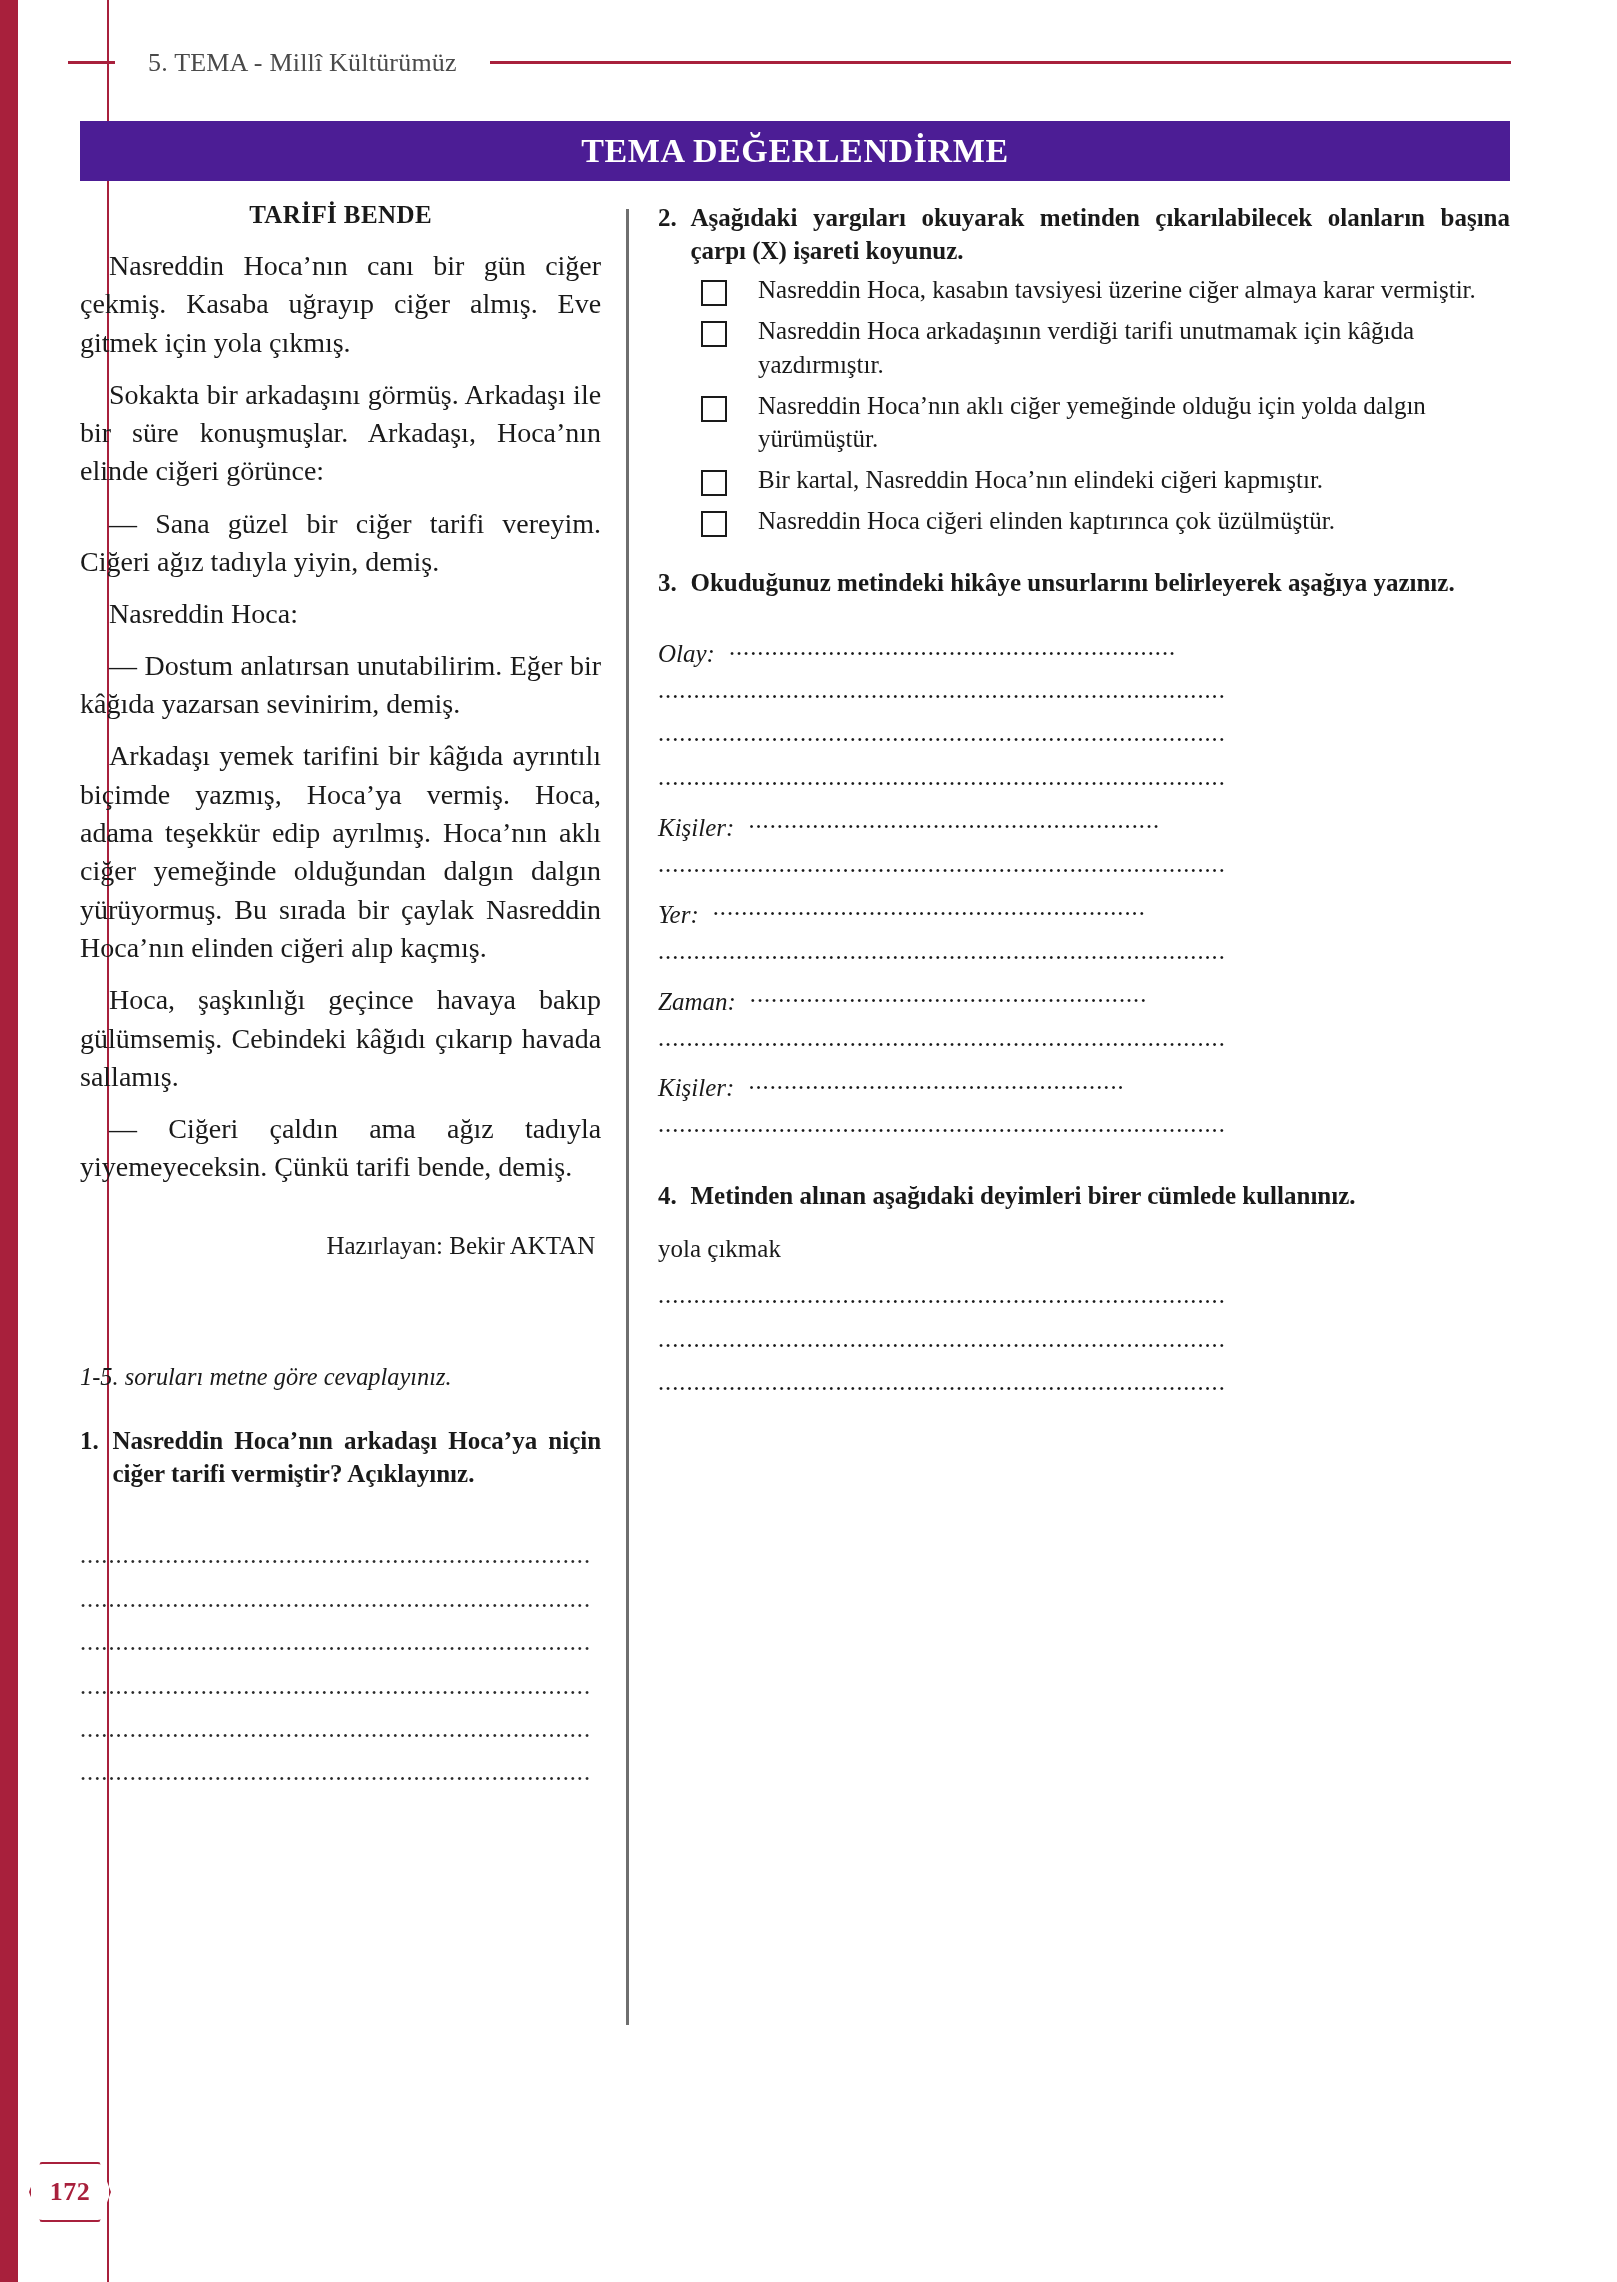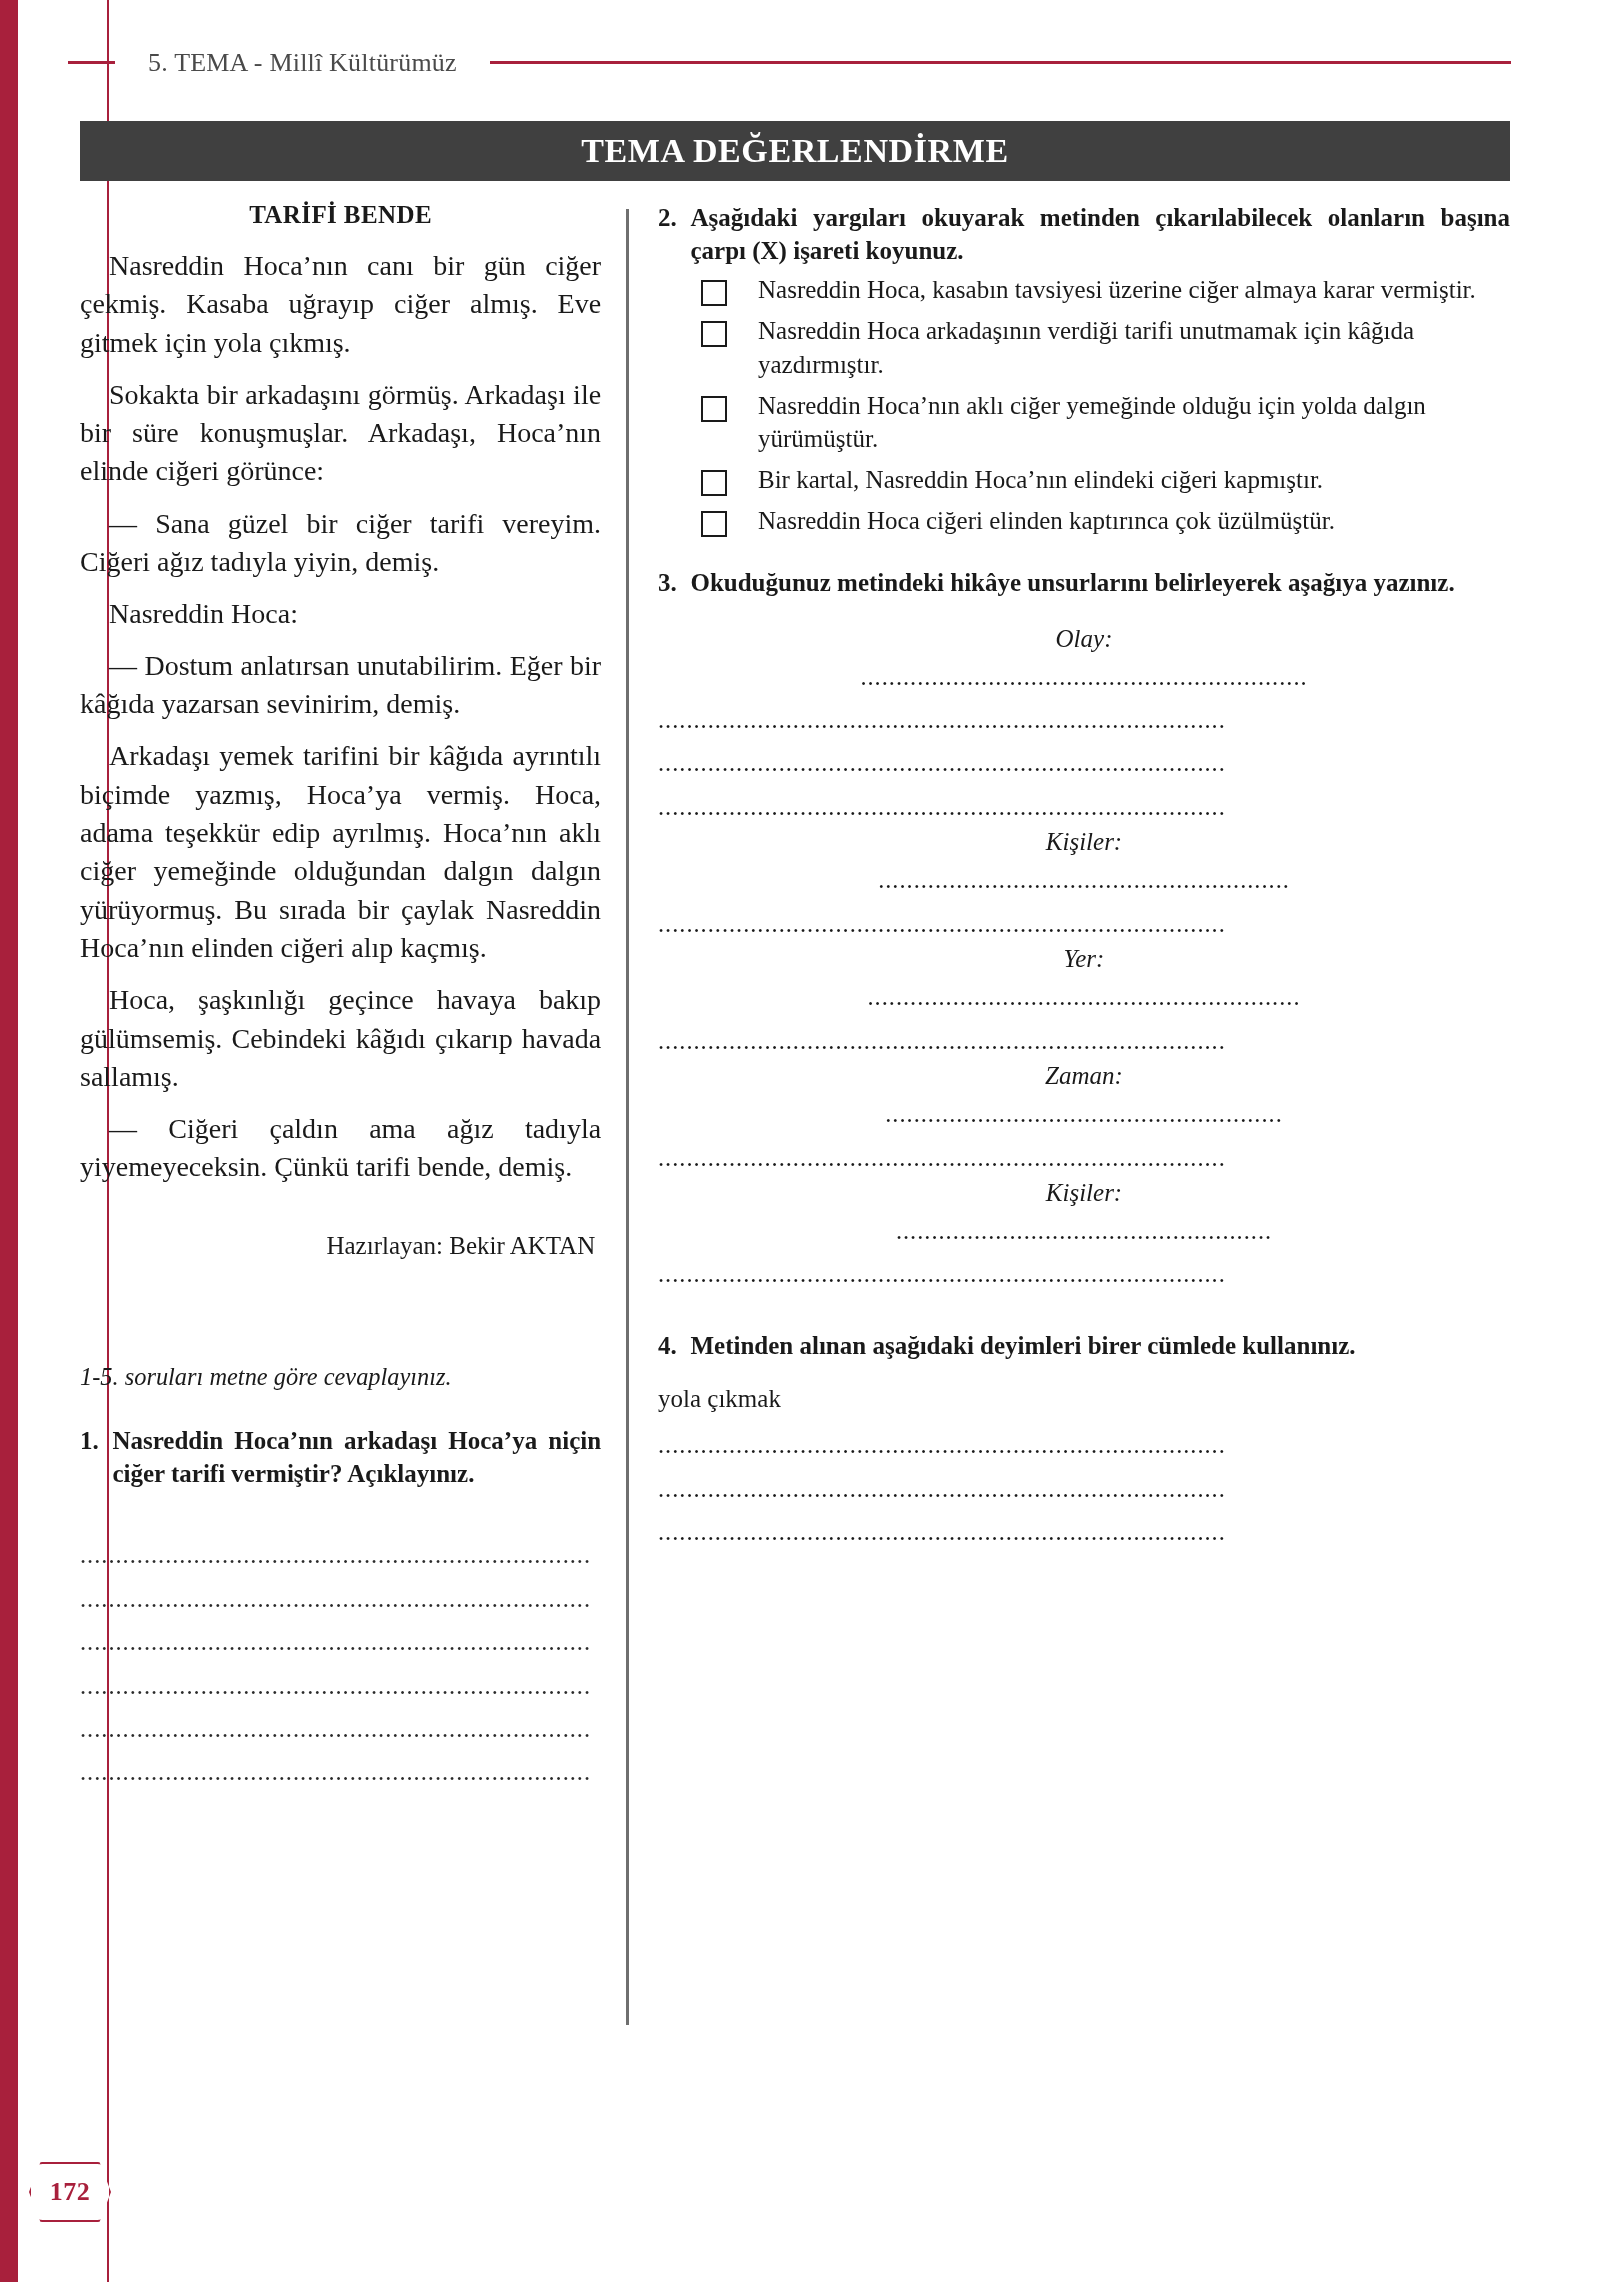--- a/index.html
+++ b/index.html
@@ -62,21 +62,21 @@
     margin-right: 39px;
   }
 
   
   .banner {
     position: absolute;
     left: 80px;
     top: 121px;
     width: 1430px;
     height: 60px;
-    background: #404040;
+    background: #4c1d95;
     display: flex;
     align-items: center;
     justify-content: center;
   }
   .banner-text {
     color: #fff;
     font-size: 34px;
     font-weight: bold;
     letter-spacing: 0.6px;
   }
@@ -182,24 +182,23 @@
   }
   .check-text {
     font-size: 25px;
     line-height: 1.33;
     text-align: left;
   }
 
   .field-lines { margin-top: 25px; }
   .field-row {
     display: flex;
-    align-items: center;
-    gap: 2px;
+    align-items: flex-end;
+    gap: 14px;
     margin-bottom: 0;
-    flex-direction: column;
   }
   .field-label {
     font-style: italic;
     font-size: 25px;
     flex: 0 0 auto;
   }
   .field-dots {
     flex: 1 1 auto;
     font-size: 24.4px;
     letter-spacing: 1px;

